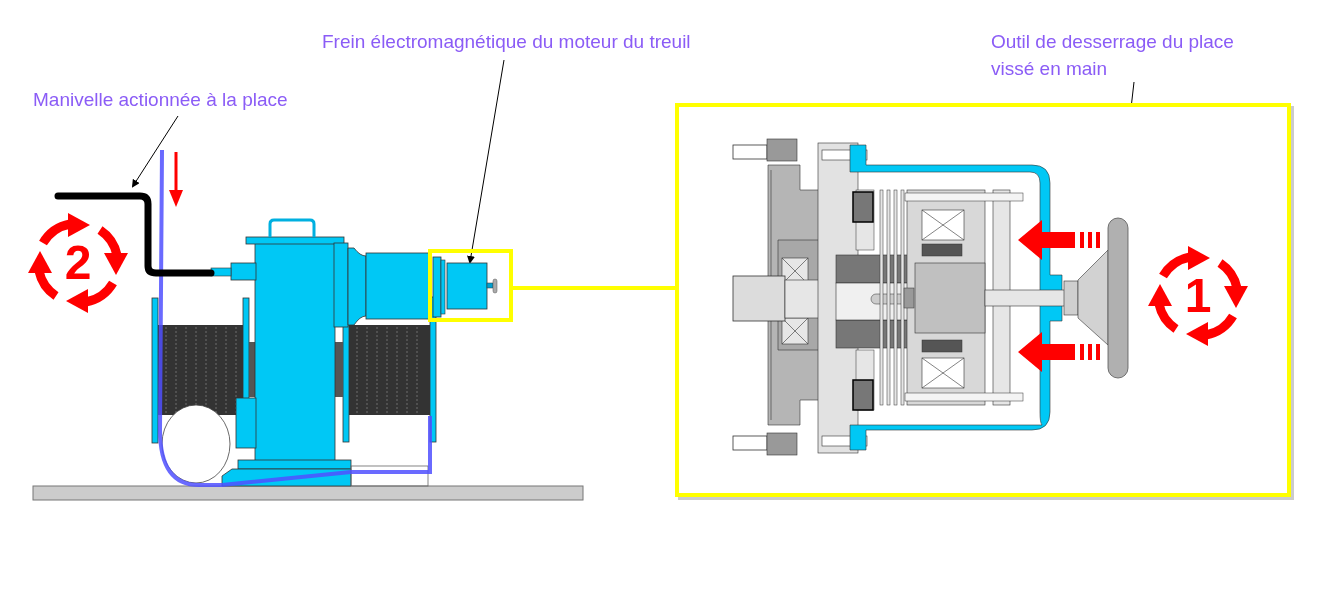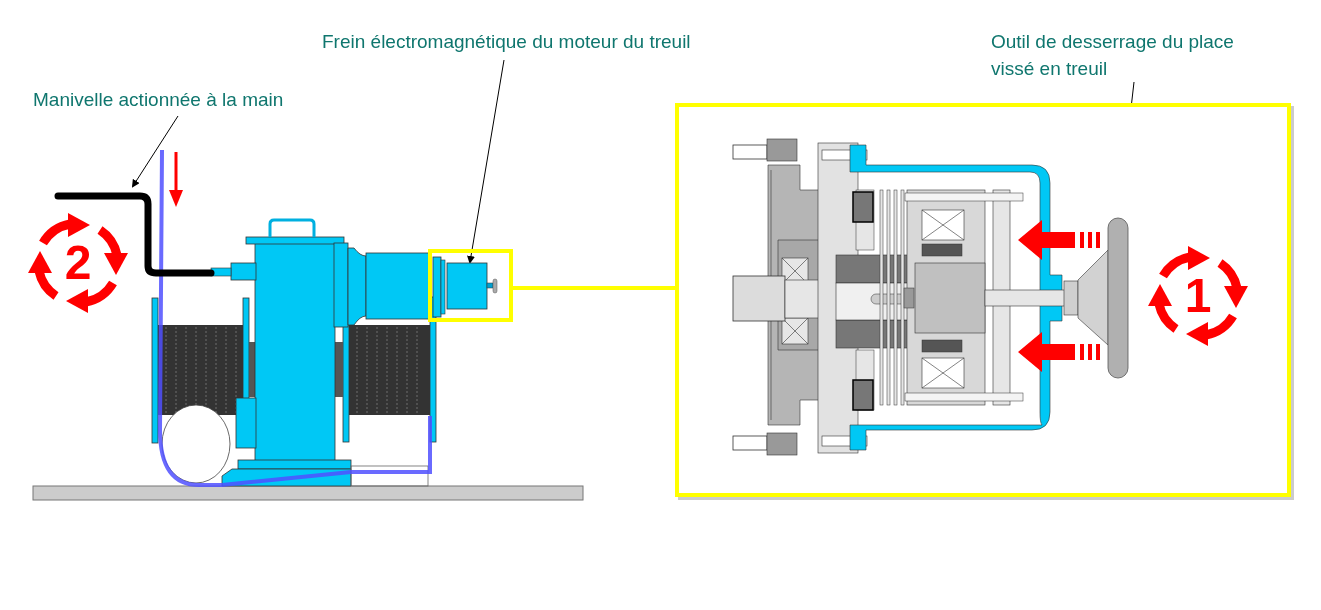--- a/index.html
+++ b/index.html
@@ -1,31 +1,31 @@
 <!DOCTYPE html>
 <html><head>
 <meta charset="utf-8">
 <style>
   html, body { margin: 0; padding: 0; background: #ffffff; }
   body { width: 1321px; height: 610px; position: relative; overflow: hidden;
          font-family: "Liberation Sans", "DejaVu Sans", sans-serif; }
-  .label { position: absolute; font-size: 19px; color: #0f766e; line-height: 27px; white-space: nowrap; }
+  .label { position: absolute; font-size: 19px; color: #8b5cf6; line-height: 27px; white-space: nowrap; }
   #lbl-crank { left: 33px; top: 86px; }
   #lbl-brake { left: 322px; top: 28px; }
   #lbl-tool  { left: 991px; top: 28px; }
   #lbl-tool2 { left: 991px; top: 55px; }
   svg#diagram { position: absolute; left: 0; top: 0; }
 </style>
 </head>
 <body>
 
-<div class="label" id="lbl-crank">Manivelle actionnée à la main</div>
+<div class="label" id="lbl-crank">Manivelle actionnée à la place</div>
 <div class="label" id="lbl-brake">Frein électromagnétique du moteur du treuil</div>
 <div class="label" id="lbl-tool">Outil de desserrage du place</div>
-<div class="label" id="lbl-tool2">vissé en treuil</div>
+<div class="label" id="lbl-tool2">vissé en main</div>
 
 <svg id="diagram" width="1321" height="610" viewBox="0 0 1321 610">
   <defs>
     <marker id="ah" markerWidth="8" markerHeight="8" refX="6" refY="4" orient="auto">
       <path d="M0,0 L8,4 L0,8 z" fill="#000"></path>
     </marker>
   </defs>
 
   <line x1="178" y1="116" x2="133" y2="186" stroke="#000" stroke-width="1" marker-end="url(#ah)"></line>
   <line x1="504" y1="60" x2="470" y2="262" stroke="#000" stroke-width="1" marker-end="url(#ah)"></line>

